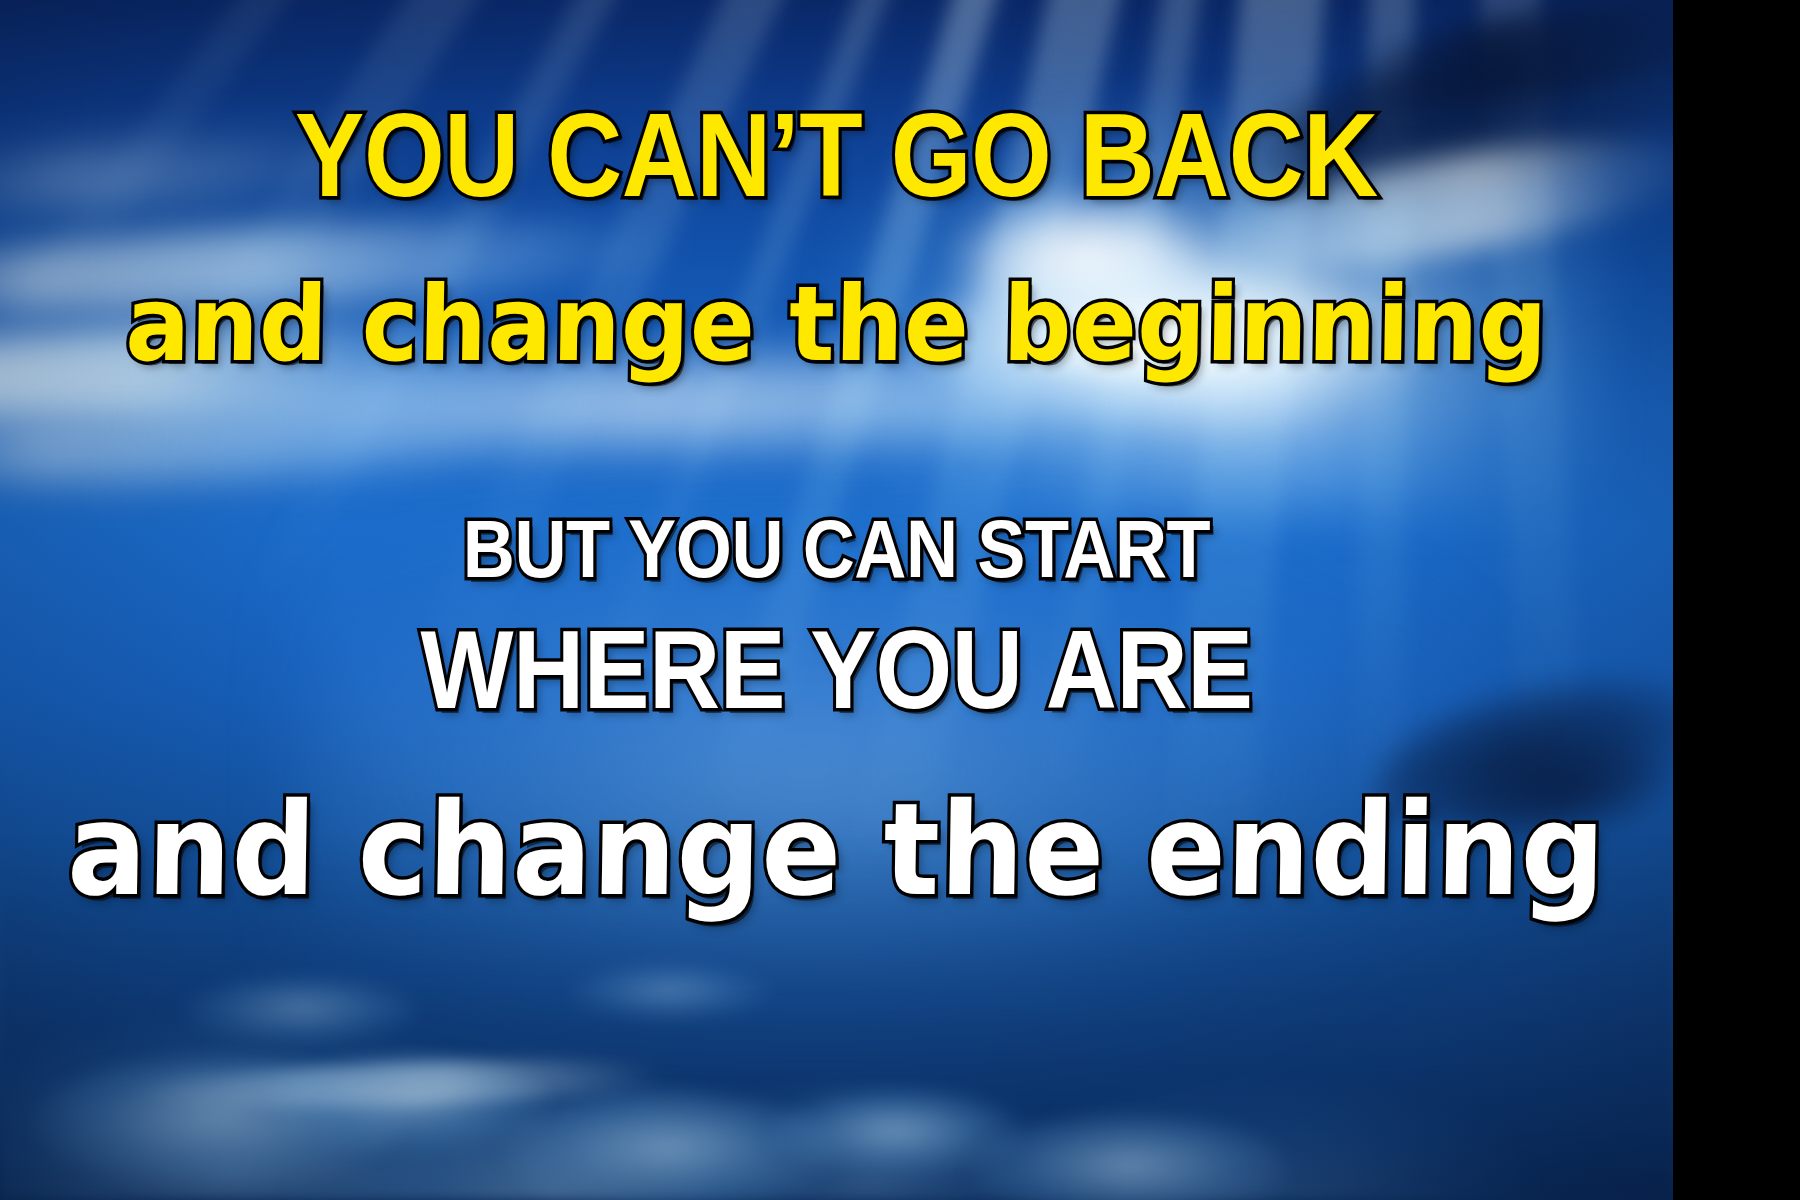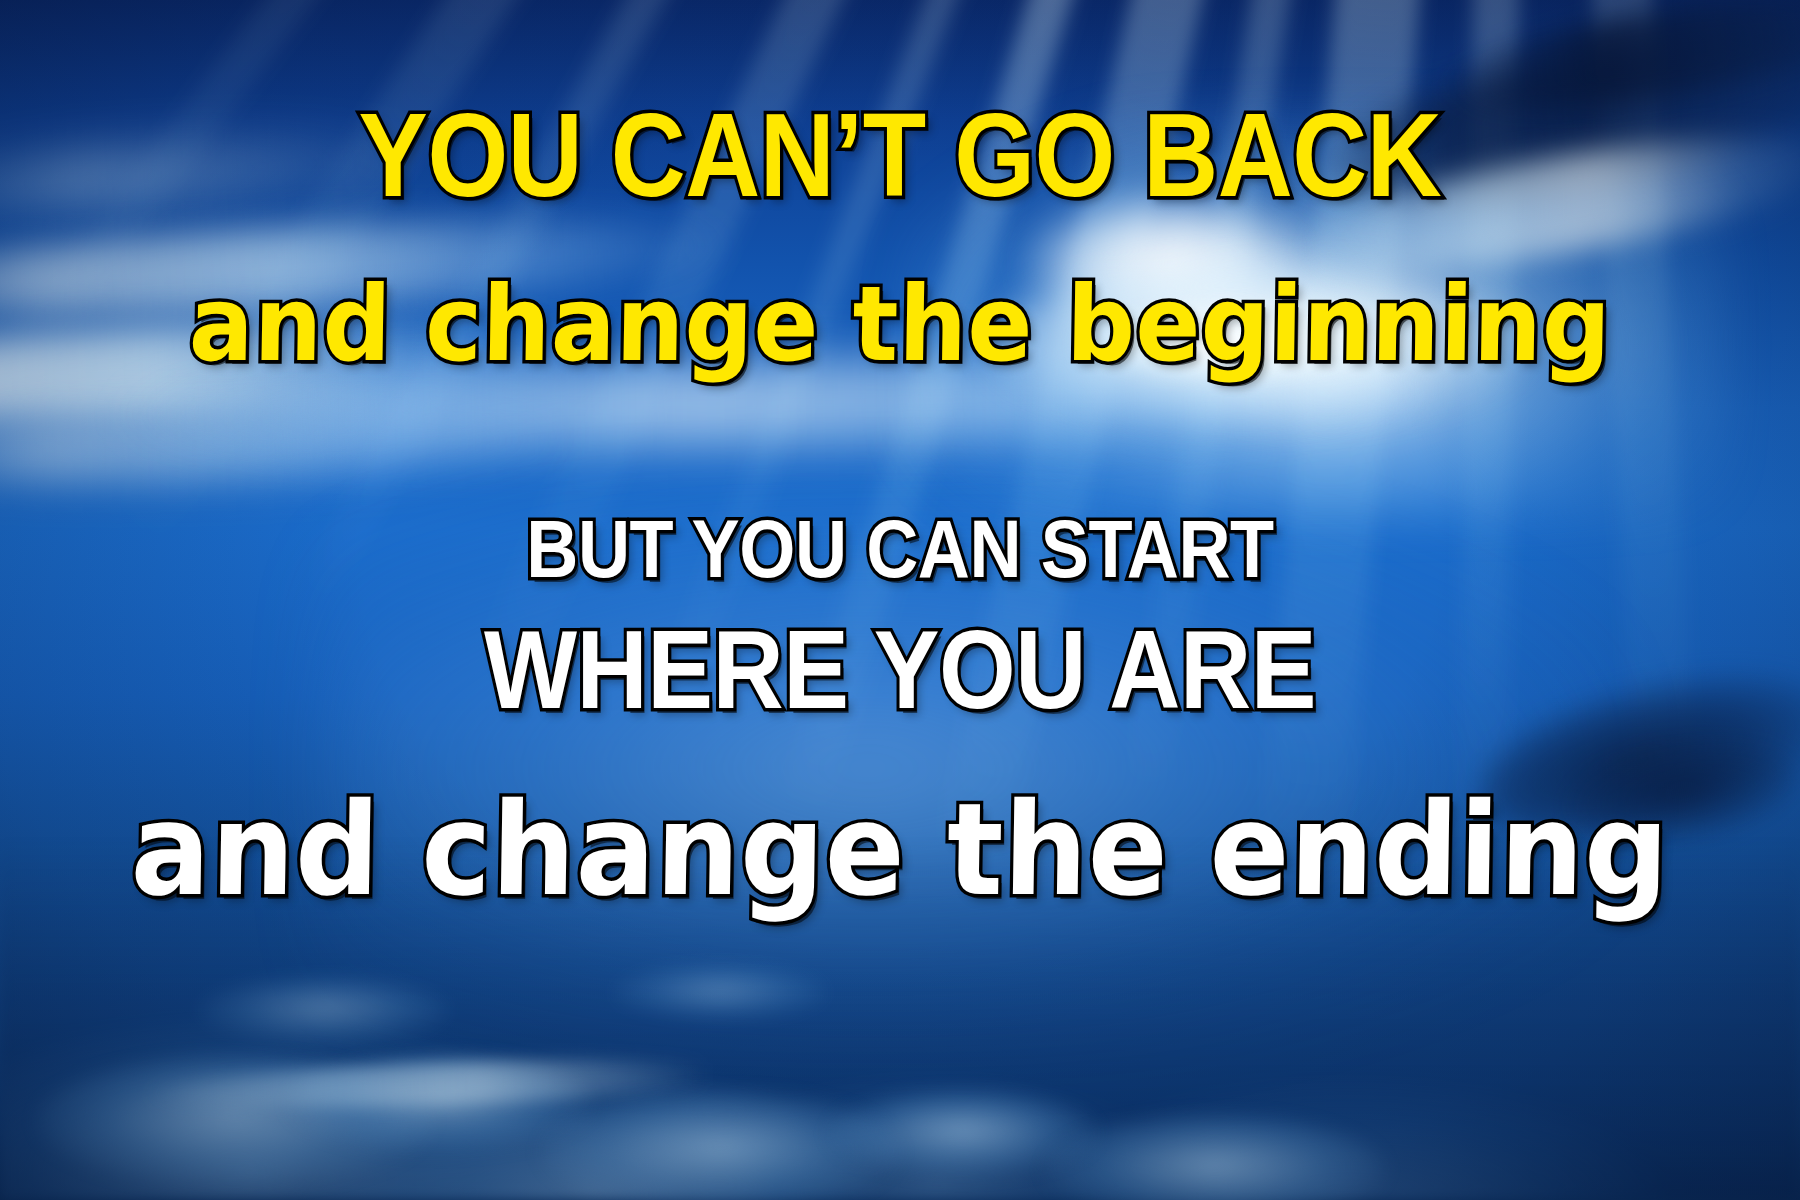--- a/index.html
+++ b/index.html
@@ -2,21 +2,21 @@
 <html><head>
 <meta charset="utf-8">
 <style>
   html, body {
     margin: 0;
     padding: 0;
     background: #000;
   }
   #poster {
     position: relative;
-    width: 1800px;
+    width: 1673px;
     height: 1200px;
     overflow: hidden;
     font-family: "Liberation Sans", sans-serif;
     background: #0d3b8c;
   }
 
   
   .sky-base {
     position: absolute;
     inset: 0;

